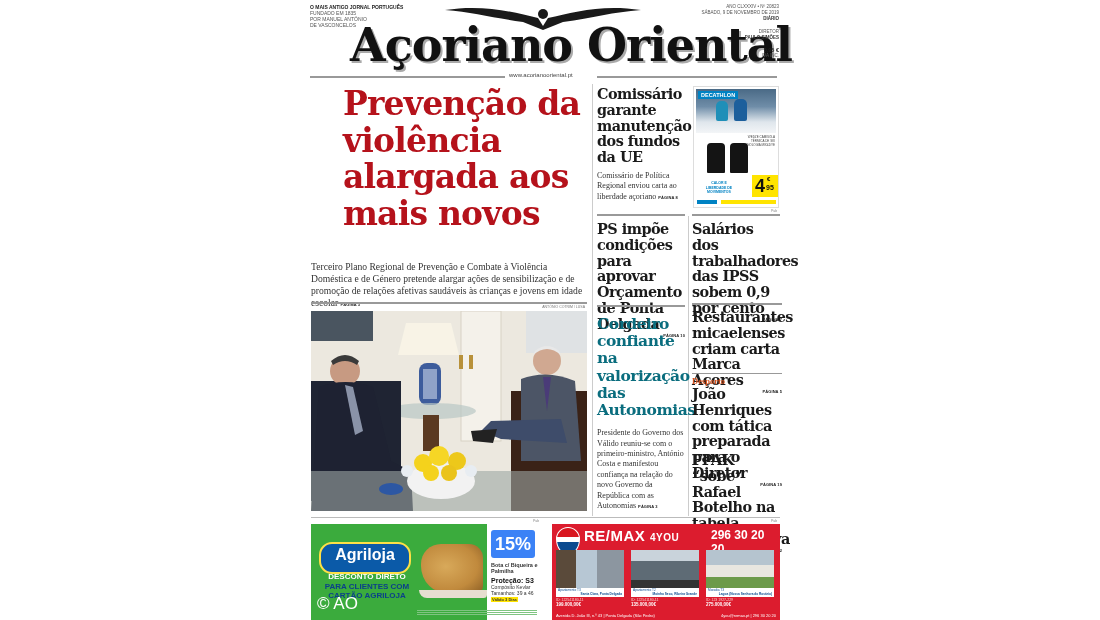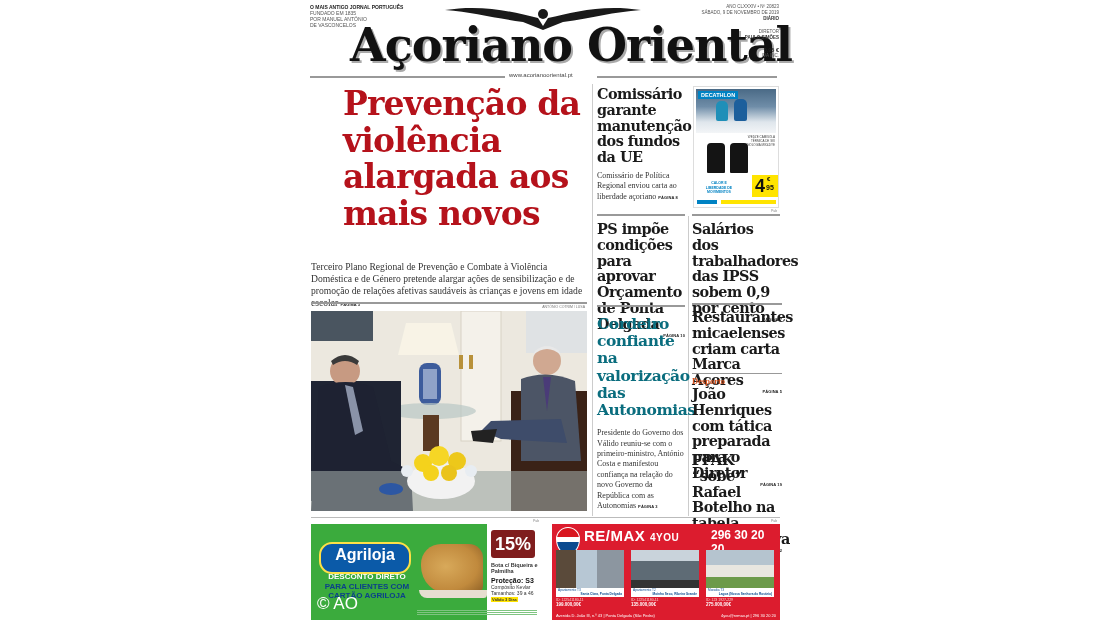--- a/index.html
+++ b/index.html
@@ -66,21 +66,21 @@
 
   
   .ad-agri { position: absolute; left: 6px; top: 524px; width: 230px; height: 96px; background: #3bab3d; overflow: hidden; }
   .agri-logo { position: absolute; left: 8px; top: 18px; width: 92px; height: 32px; background: #0b5aa8; border-radius: 13px; border: 2px solid #fde047; color: #fff; font-family: "Liberation Sans", sans-serif; font-weight: bold; font-size: 16px; text-align: center; line-height: 22px; }
   .agri-txt { position: absolute; left: 8px; top: 48px; width: 96px; text-align: center; font-family: "Liberation Sans", sans-serif; font-weight: bold; font-size: 8px; line-height: 9.5px; text-transform: uppercase; }
   .agri-txt .w { color: #fff; }
   .agri-txt .b { color: #0b3f8a; }
   .boot { position: absolute; left: 110px; top: 20px; width: 62px; height: 50px; background: radial-gradient(ellipse at 40% 45%, #d8a95a 0%, #c18a3d 60%, #8a5d24 100%); border-radius: 20px 14px 8px 28px; }
   .boot-sole { position: absolute; left: 108px; top: 66px; width: 68px; height: 8px; background: #e6ded0; border-radius: 0 0 8px 18px; }
   .agri-panel { position: absolute; left: 176px; top: 0; width: 54px; height: 96px; background: #fff; }
-  .pct { position: absolute; left: 180px; top: 6px; width: 44px; height: 28px; background: #7f1d1d; color: #fff; font-family: "Liberation Sans", sans-serif; font-weight: bold; font-size: 18px; text-align: center; line-height: 28px; border-radius: 3px; }
+  .pct { position: absolute; left: 180px; top: 6px; width: 44px; height: 28px; background: #3b82f6; color: #fff; font-family: "Liberation Sans", sans-serif; font-weight: bold; font-size: 18px; text-align: center; line-height: 28px; border-radius: 3px; }
   .agri-spec { position: absolute; left: 180px; top: 38px; width: 48px; font-family: "Liberation Sans", sans-serif; font-size: 5px; line-height: 6px; color: #333; }
   .agri-spec .bold { font-weight: bold; font-size: 5.5px; }
   .agri-spec .prot { font-weight: bold; font-size: 7px; color: #111; margin-top: 4px; }
   .agri-spec .hl { background: #ffe400; font-weight: bold; font-size: 4px; padding: 0 1px; }
   .agri-fine { position: absolute; left: 106px; top: 86px; width: 120px; height: 6px; background: repeating-linear-gradient(180deg,#7fc481 0 1px,transparent 1px 2px); }
   .wm { position: absolute; left: 6px; top: 70px; color: #fff; font-family: "Liberation Sans", sans-serif; font-size: 17px; }
 
   .ad-remax { position: absolute; left: 247px; top: 524px; width: 228px; height: 96px; background: #dc1c2e; overflow: hidden; }
   .rm-balloon { position: absolute; left: 4px; top: 3px; width: 24px; height: 28px; background: linear-gradient(180deg,#d8161f 0 35%, #fff 35% 55%, #0b4a8f 55% 100%); border-radius: 12px 12px 12px 12px / 12px 12px 16px 16px; border: 1px solid #fff; }
   .rm-name { position: absolute; left: 32px; top: 3px; color: #fff; font-family: "Liberation Sans", sans-serif; font-weight: bold; font-size: 15px; letter-spacing: 0.5px; text-align: center; }

